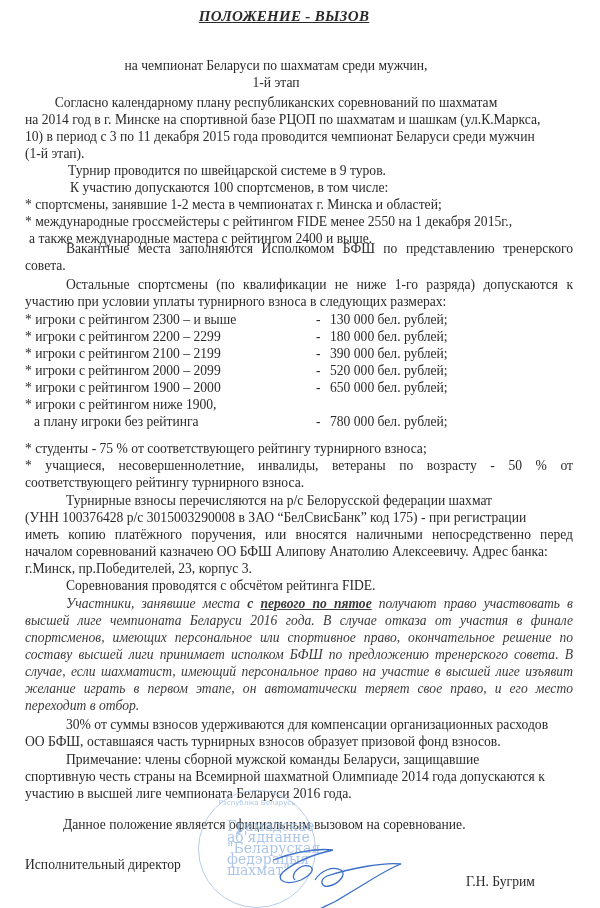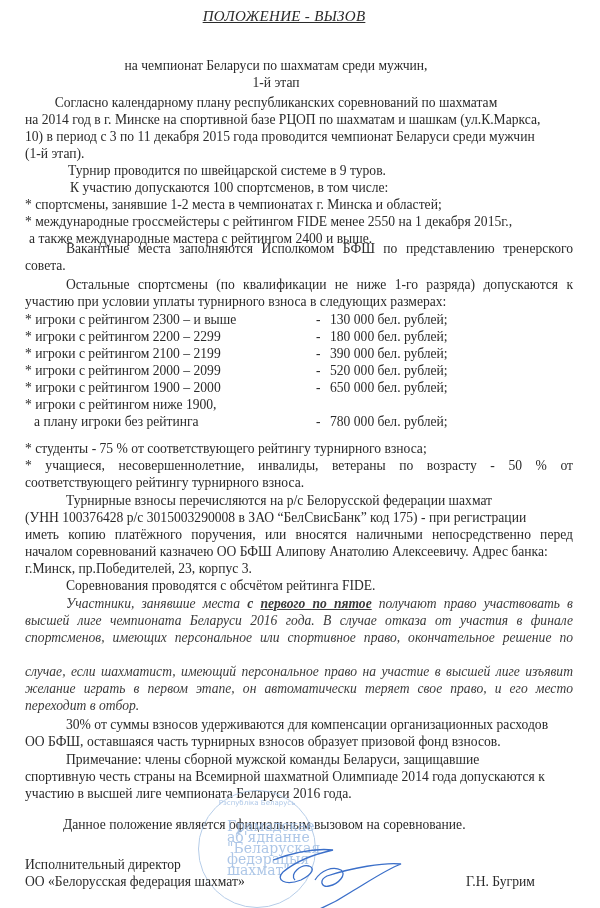--- a/index.html
+++ b/index.html
@@ -3,21 +3,21 @@
   <meta charset="utf-8">
   <style>
     html, body { margin: 0; padding: 0; background: #ffffff; }
     body { width: 600px; height: 908px; overflow: hidden; position: relative; }
     .page {
       position: absolute; left: 0; top: 0; width: 600px; height: 908px;
       font-family: "Liberation Serif", serif; color: #2a2a2a; font-size: 13.6px; line-height: 17px;
     }
     .title {
       position: absolute; left: 0; width: 568px; top: 8px; text-align: center;
-      font-weight: normal; font-style: italic; text-decoration: underline; font-size: 15px; letter-spacing: 0.3px;
+      font-weight: bold; font-style: italic; text-decoration: underline; font-size: 15px; letter-spacing: 0.3px;
     }
     .sub { position: absolute; left: 0; width: 552px; text-align: center; }
     .line { position: absolute; left: 25px; white-space: nowrap; font-family: Liberation Serif, serif; }
     .just { position: absolute; left: 25px; width: 548px; text-align: justify; text-align-last: justify; white-space: nowrap; }
     .ital { font-style: italic; color: #3a3a3a; }
     .boldu { font-weight: bold; }
     .fee-label { position: absolute; left: 25px; white-space: nowrap; }
     .fee-dash { position: absolute; left: 316px; }
     .fee-amt { position: absolute; left: 330px; white-space: nowrap; }
     .stamp {
@@ -103,20 +103,21 @@
   <div class="line" style="top:543px">началом соревнований казначею ОО БФШ Алипову Анатолию Алексеевичу. Адрес банка:</div>
   <div class="line" style="top:560px">г.Минск, пр.Победителей, 23, корпус 3.</div>
 
   <div class="line" style="top:577px; left:66px">Соревнования проводятся с обсчётом рейтинга FIDE.</div>
 
   <div class="line ital" style="top:595px; left:66px; width:507px; text-align:justify; text-align-last:justify">
     <span>Участники, занявшие места </span><span class="boldu">с </span><span class="boldu" style="text-decoration:underline">первого по пятое</span><span> получают право участвовать в</span>
   </div>
   <div class="just ital" style="top:612px">высшей лиге чемпионата Беларуси  2016 года. В случае отказа от участия в финале</div>
   <div class="just ital" style="top:629px">спортсменов, имеющих персональное или спортивное право, окончательное решение по</div>
+  <div class="just ital" style="top:646px">составу высшей лиги принимает исполком БФШ по предложению тренерского совета. В</div>
   <div class="just ital" style="top:663px">случае, если шахматист, имеющий персональное право на участие в высшей лиге изъявит</div>
   <div class="just ital" style="top:680px">желание играть в первом этапе, он автоматически теряет свое право, и его место</div>
   <div class="line ital" style="top:697px">переходит в отбор.</div>
 
   <div class="line" style="top:716px; left:66px">30% от суммы взносов удерживаются для компенсации организационных расходов</div>
   <div class="line" style="top:733px">ОО БФШ, оставшаяся часть  турнирных взносов образует призовой фонд взносов.</div>
 
   <div class="line" style="top:751px; left:66px">Примечание: члены сборной мужской команды Беларуси, защищавшие</div>
   <div class="line" style="top:768px">спортивную честь страны на Всемирной шахматной Олимпиаде 2014 года допускаются к</div>
   <div class="line" style="top:785px">участию в высшей лиге чемпионата Беларуси 2016 года.</div>
@@ -128,21 +129,20 @@
     <div class="stamp-inner">
       <div>Грамадскае</div>
       <div>аб'яднанне</div>
       <div>"Беларуская</div>
       <div>федэрацыя</div>
       <div>шахмат"</div>
     </div>
   </div>
 
   <div class="line" style="top:856px; left:25px">Исполнительный директор</div>
-  <div class="line" style="top:873px; left:25px">ОО «Белорусская федерация шахмат»</div>
   <div class="line" style="top:873px; left:466px">Г.Н. Бугрим</div>
 
   <svg class="signature" viewBox="0 0 160 70">
     <path d="M18 20 C 40 12, 60 8, 78 10 C 60 14, 40 22, 28 32 C 20 40, 30 46, 46 40 C 58 34, 60 28, 54 26 C 46 24, 34 34, 40 40" fill="none" stroke="#3b6fc9" stroke-width="1.3"></path>
     <path d="M60 40 C 66 30, 78 26, 86 30 C 92 34, 84 44, 74 46 C 66 48, 64 40, 72 36 C 96 28, 130 22, 146 24 C 130 30, 110 44, 96 52 C 84 60, 72 66, 62 70" fill="none" stroke="#3b6fc9" stroke-width="1.3"></path>
   </svg>
 
 </div>
 
 </body></html>

